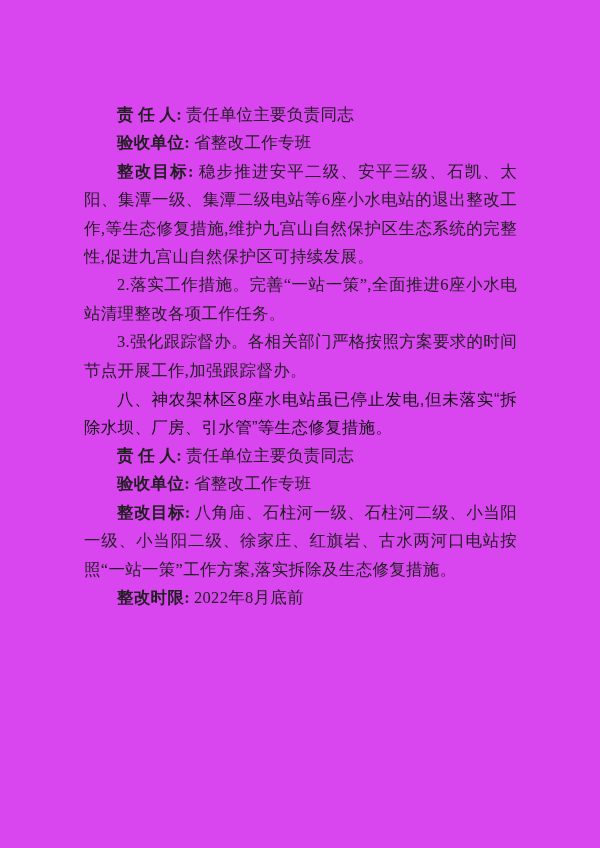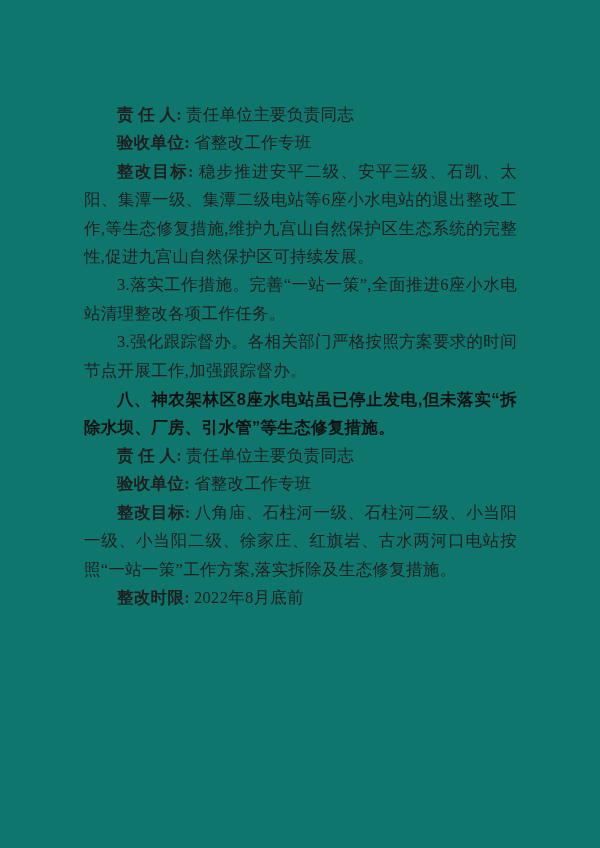--- a/index.html
+++ b/index.html
@@ -4,21 +4,21 @@
 <style>
   html, body {
     margin: 0;
     padding: 0;
     background: #ffffff;
   }
   .page {
     position: relative;
     width: 600px;
     height: 848px;
-    background: #0f766e;
+    background: #d946ef;
     overflow: hidden;
   }
   .content {
     position: absolute;
     left: 84px;
     top: 101px;
     width: 433px;
     font-family: "Liberation Serif", "DejaVu Serif", serif;
     color: #1f1f1f;
   }
@@ -33,33 +33,33 @@
     word-break: break-all;
   }
   .para .label {
     font-weight: bold;
   }
   .para .label + .text {
     margin-left: 4px;
   }
   .para.heading {
     font-family: "Liberation Sans", "DejaVu Sans", sans-serif;
-    font-weight: bold;
+    font-weight: normal;
     color: #111111;
   }
 </style>
 </head>
 <body>
 
 <div class="page">
   <div class="content">
       <p class="para label-line"><span class="label">责 任 人:</span><span class="text">责任单位主要负责同志</span></p>
       <p class="para label-line"><span class="label">验收单位:</span><span class="text">省整改工作专班</span></p>
       <p class="para label-para"><span class="label">整改目标:</span><span class="text">稳步推进安平二级、安平三级、石凯、太阳、集潭一级、集潭二级电站等6座小水电站的退出整改工作,等生态修复措施,维护九宫山自然保护区生态系统的完整性,促进九宫山自然保护区可持续发展。</span></p>
-      <p class="para body"><span class="text">3.落实工作措施。完善“一站一策”,全面推进6座小水电站清理整改各项工作任务。</span></p>
+      <p class="para body"><span class="text">2.落实工作措施。完善“一站一策”,全面推进6座小水电站清理整改各项工作任务。</span></p>
       <p class="para body"><span class="text">3.强化跟踪督办。各相关部门严格按照方案要求的时间节点开展工作,加强跟踪督办。</span></p>
       <p class="para heading"><span class="text">八、神农架林区8座水电站虽已停止发电,但未落实“拆除水坝、厂房、引水管”等生态修复措施。</span></p>
       <p class="para label-line"><span class="label">责 任 人:</span><span class="text">责任单位主要负责同志</span></p>
       <p class="para label-line"><span class="label">验收单位:</span><span class="text">省整改工作专班</span></p>
       <p class="para label-para"><span class="label">整改目标:</span><span class="text">八角庙、石柱河一级、石柱河二级、小当阳一级、小当阳二级、徐家庄、红旗岩、古水两河口电站按照“一站一策”工作方案,落实拆除及生态修复措施。</span></p>
       <p class="para label-line"><span class="label">整改时限:</span><span class="text">2022年8月底前</span></p>
     </div>
 </div>
 
 </body></html>

